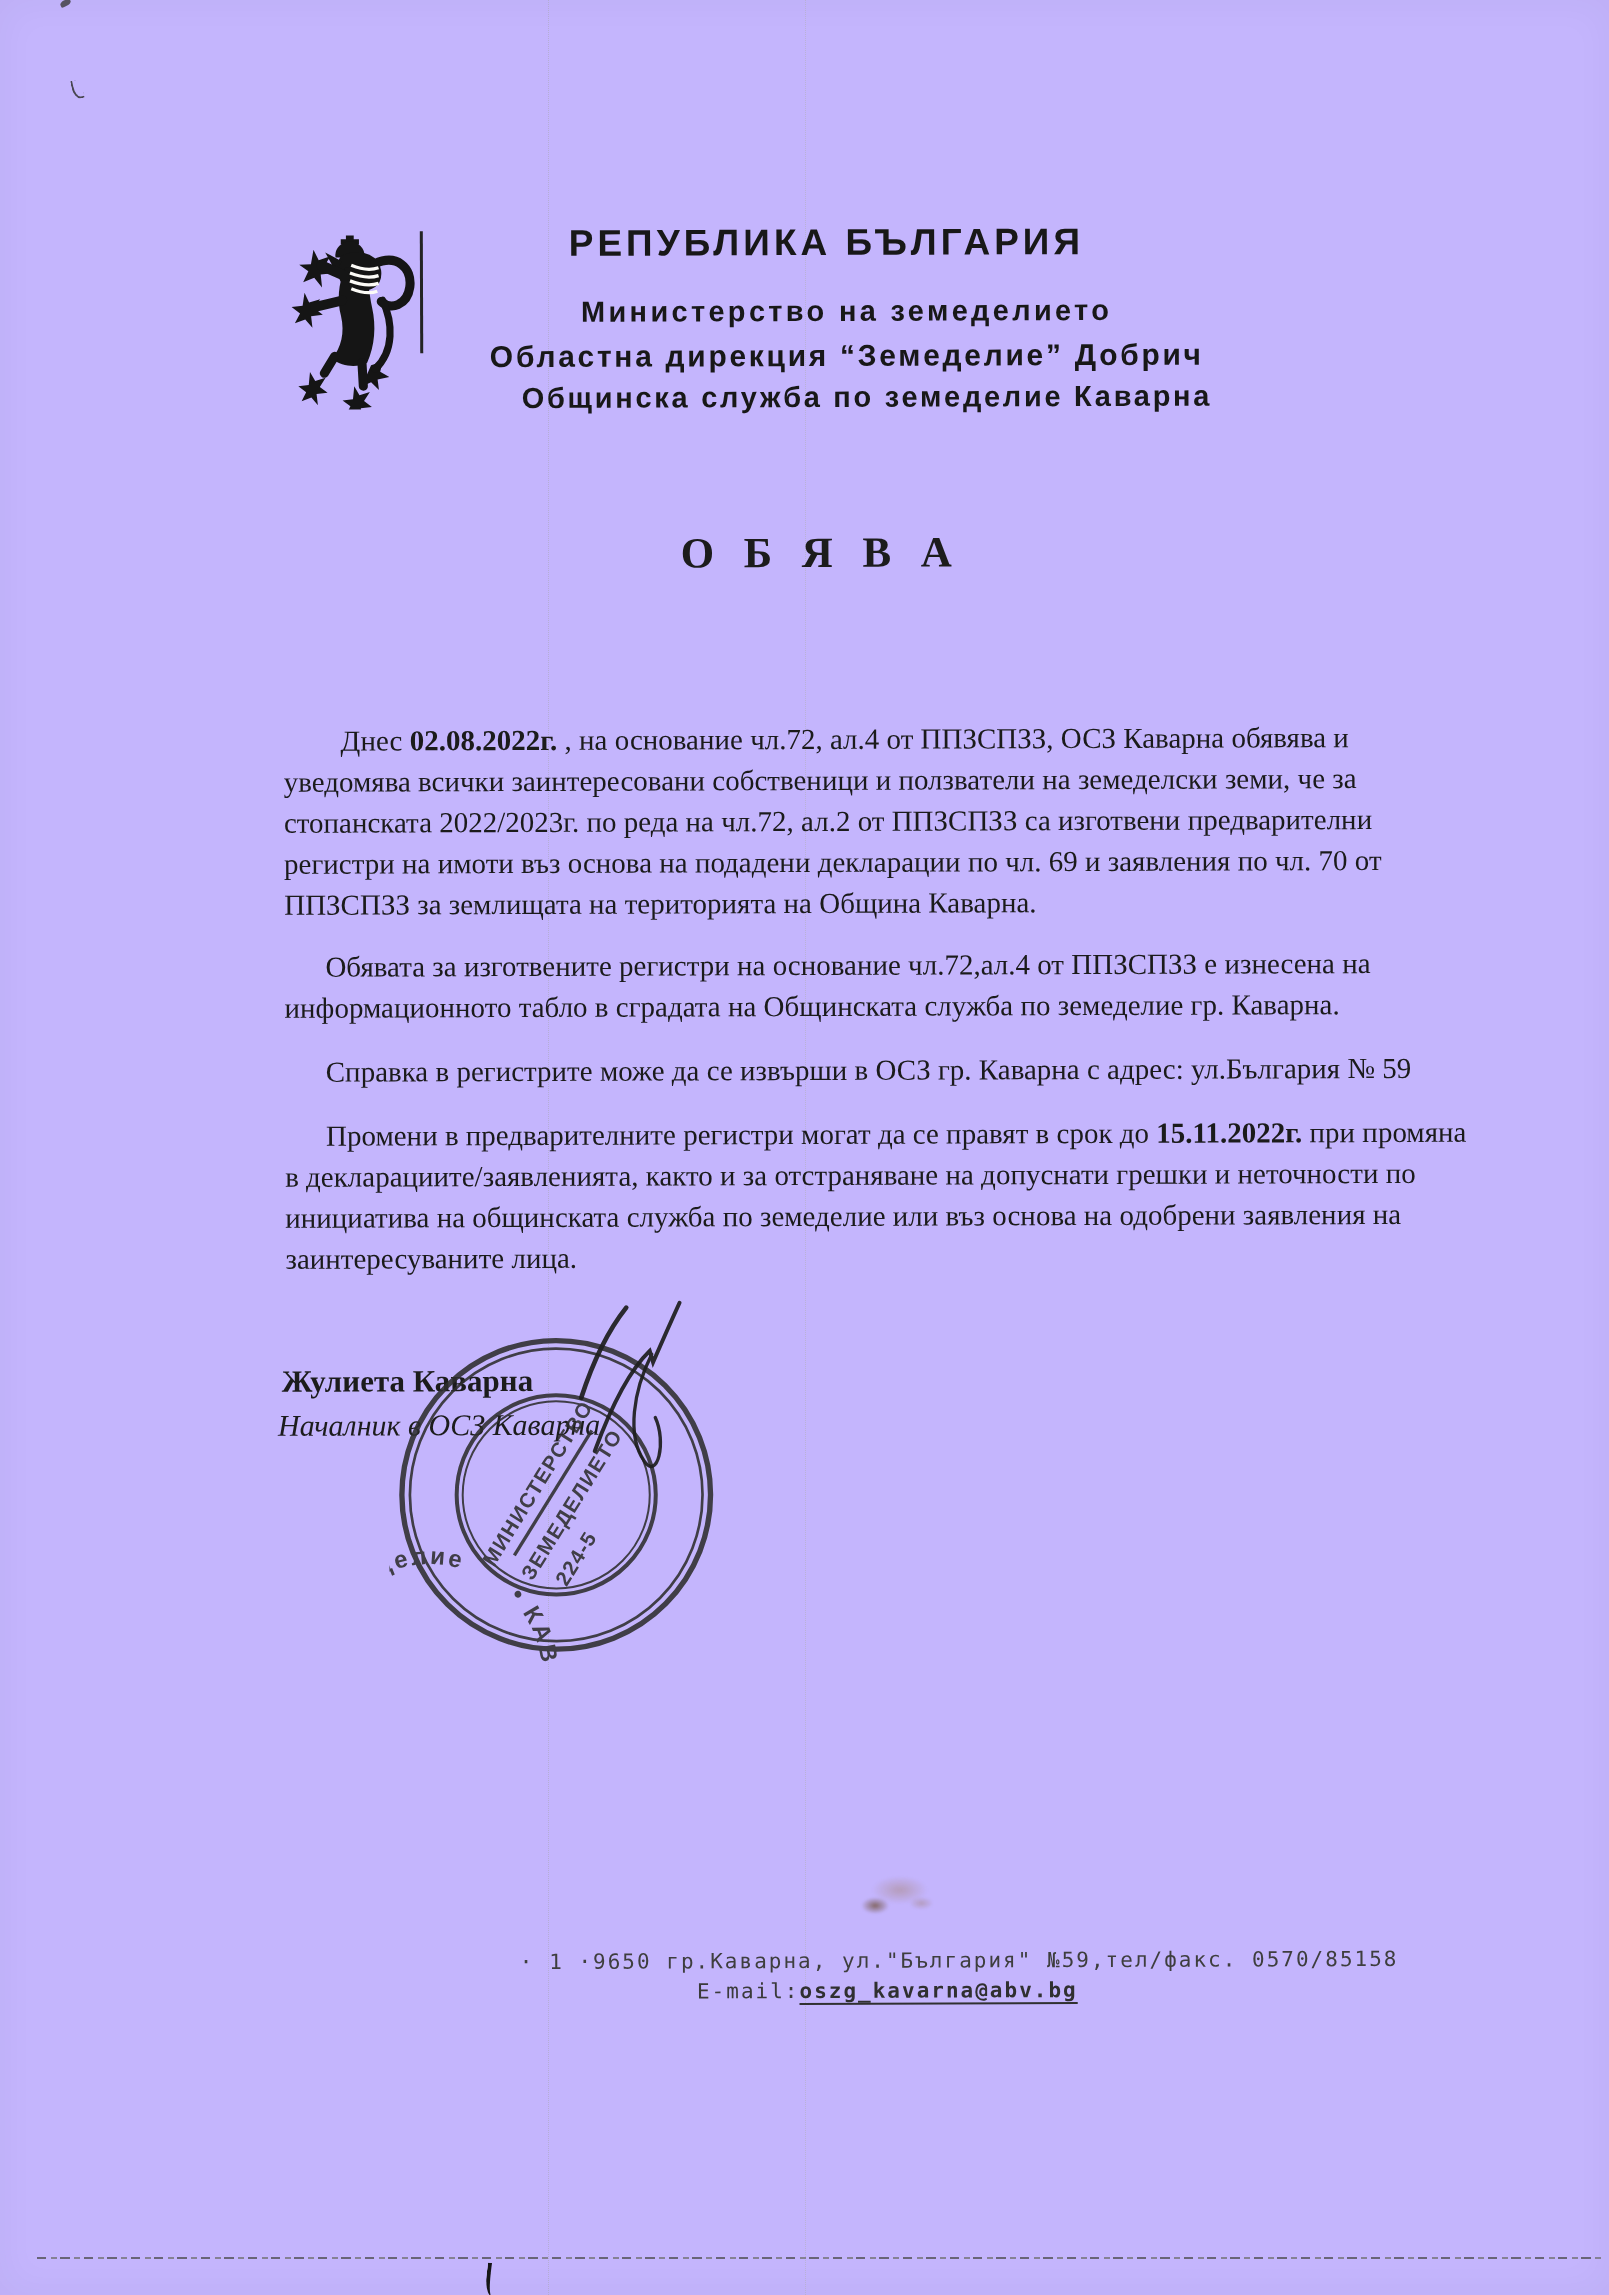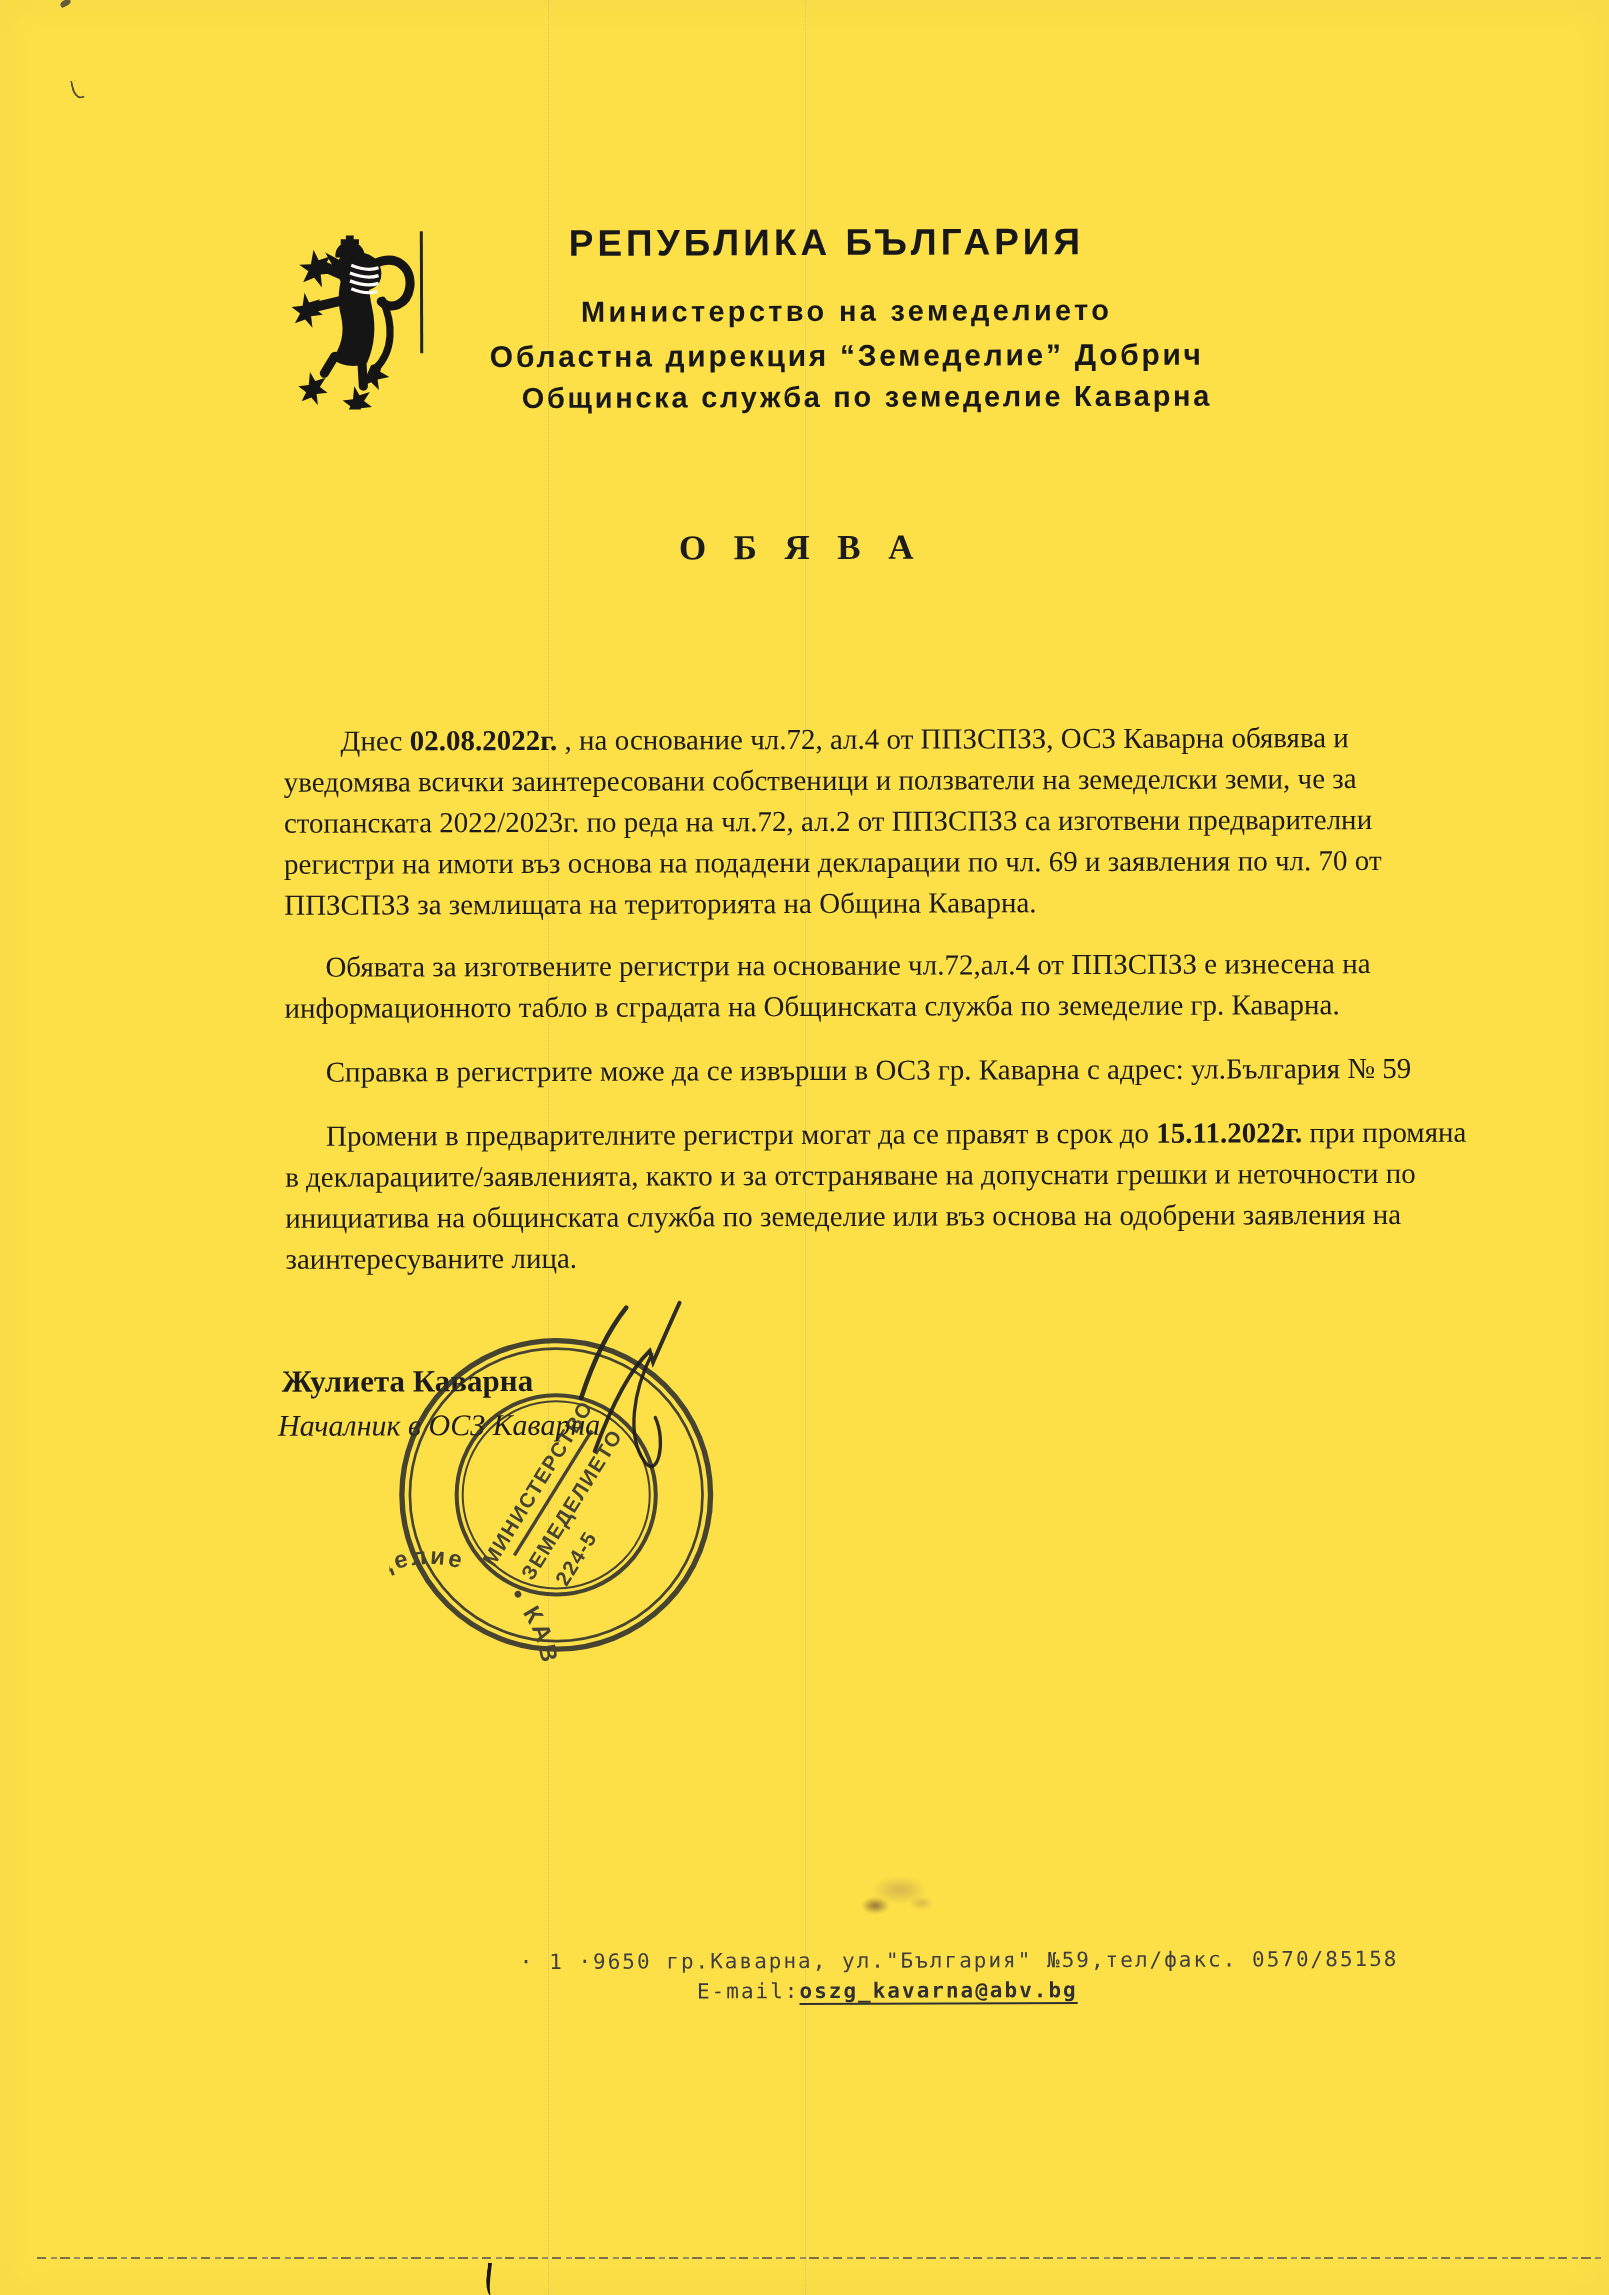--- a/index.html
+++ b/index.html
@@ -1,19 +1,19 @@
 <!DOCTYPE html>
 <html style="font-size:10.7px"><head>
 <meta charset="utf-8">
 <style>
   html,body{margin:0;padding:0;background:#9a9a9a;}
   .page{
     position:relative;
     width:1610px;height:2295px;
-    background:#fde047;
+    background:#c4b5fd;
     overflow:hidden;
     font-family:"Liberation Serif","DejaVu Serif",serif;
     color:#1c1c1c;
     box-shadow:inset 0 0 40px rgba(0,0,0,0.04);
   }
   .content{position:absolute;inset:0;transform:rotate(-0.2deg);transform-origin:50% 0;}
 
   
   .fold-line{position:absolute;top:0;height:2295px;width:0;border-left:1.3px dotted rgba(165,165,165,.45);}
   .fold-left{left:548px;}
@@ -37,22 +37,22 @@
   .emblem{position:absolute;left:283px;top:226px;width:132px;height:182px;}
   .header-divider{position:absolute;left:419px;top:230px;width:2.7px;height:122px;background:#242424;}
   .header-text{position:absolute;left:428px;top:222px;width:835px;text-align:center;
     font-family:"Liberation Sans","DejaVu Sans",sans-serif;font-weight:bold;color:#181818;}
   .hl1{font-size:37px;letter-spacing:4px;margin:0 0 0 -40px;}
   .hl2{font-size:29px;letter-spacing:3.3px;margin:31px 0 0 0;}
   .hl3{font-size:30px;letter-spacing:2.7px;margin:11.4px 0 0 0;}
   .hl4{font-size:29px;letter-spacing:2.7px;margin:8px 0 0 40px;}
 
   
-  .doc-title{position:absolute;left:799px;top:528px;transform:translateX(-50%);
-    font-weight:bold;font-size:35px;letter-spacing:9.4px;white-space:nowrap;}
+  .doc-title{position:absolute;left:819px;top:528px;transform:translateX(-50%);
+    font-weight:bold;font-size:43px;letter-spacing:9.4px;white-space:nowrap;}
 
   
   .body-block{position:absolute;left:281px;top:719px;width:1190px;
     font-size:29px;line-height:41px;color:#1b1b1b;}
   .body-block p{margin:0 0 23px 0;text-indent:41px;}
   .body-block p.first{text-indent:57px;margin-bottom:21.4px;}
   .body-block b{font-weight:bold;}
 
   
   .sig-name{position:absolute;left:277px;top:1362px;font-size:31px;font-weight:bold;white-space:nowrap;}

